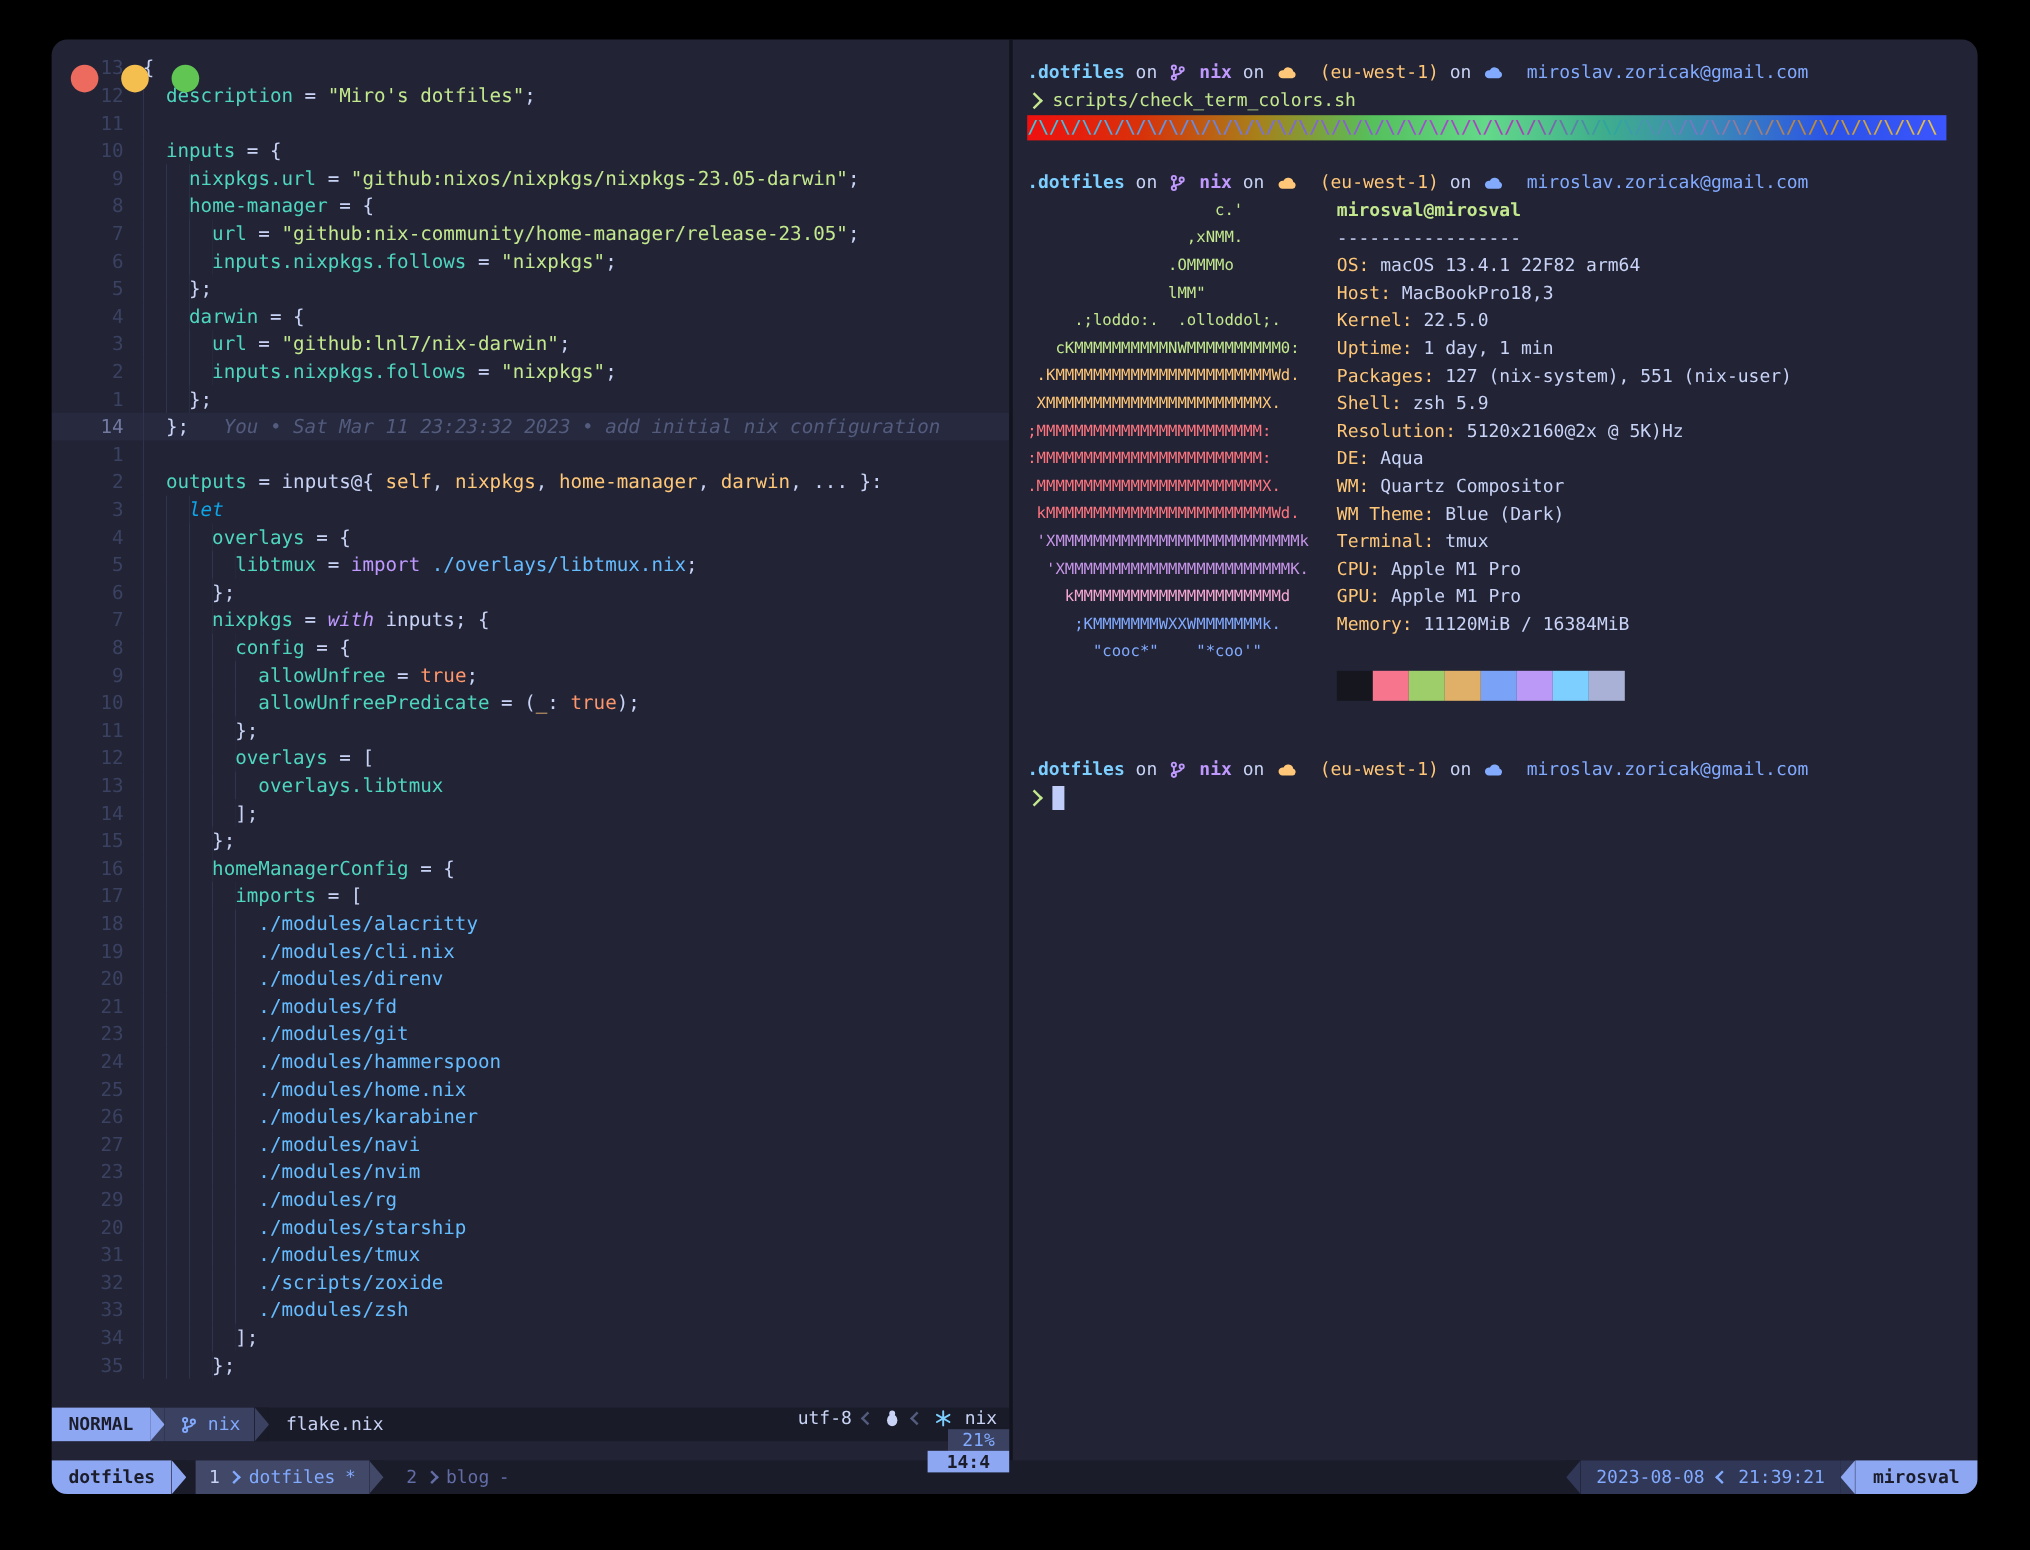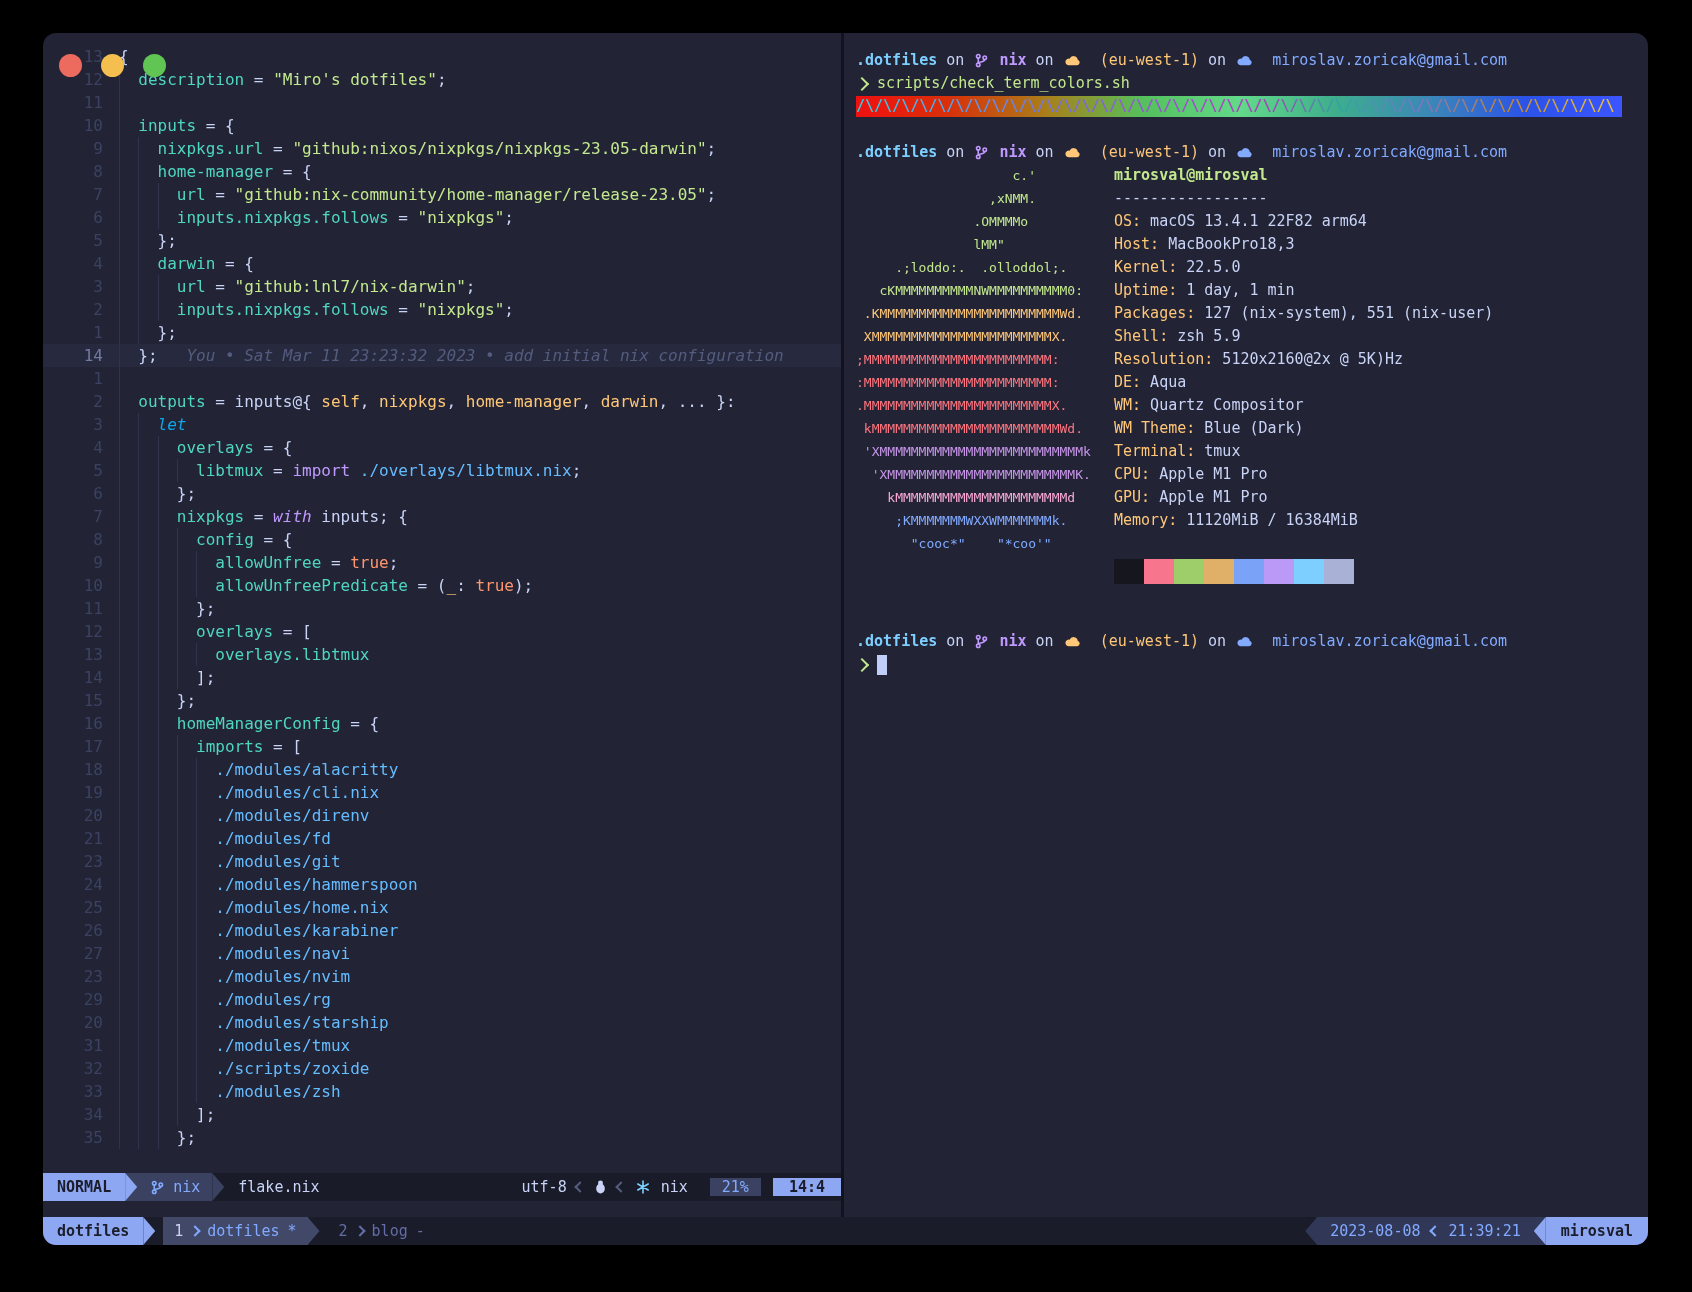--- a/index.html
+++ b/index.html
@@ -23,21 +23,21 @@
        background:repeating-linear-gradient(to right,#2f334d 0 1px,transparent 1px 19.26px);}
   .code{white-space:pre;}
   .blame{color:#545c7e;font-style:italic;}
   
   .statusline{height:28px;background:#191b28;display:flex;align-items:stretch;
               font-size:15px;color:#c8d3f5;}
   .sl-seg{display:flex;align-items:center;padding:0 12px;white-space:pre;}
   .sl-mode{background:#8ea7f2;color:#1b1d2b;font-weight:bold;padding:0 14px;}
   .sl-branch{background:#3b4261;color:#82aaff;gap:7px;}
   .sl-file{padding:0 14px;}
-  .sl-right{margin-left:auto;display:flex;align-items:center;}
+  .sl-right{margin-left:auto;display:flex;align-items:flex-end;flex-direction:column;}
   .sl-plain{display:flex;align-items:center;gap:9px;padding:0 10px;}
   .sl-pct{background:#3b4261;color:#82aaff;}
   .sl-loc{background:#8ea7f2;color:#1b1d2b;font-weight:bold;padding:0 16px;}
   .cmdline{height:16px;}
   
   .pl{width:12px;position:relative;background:var(--b);}
   .pl::before{content:"";position:absolute;inset:0;background:var(--a);
               clip-path:polygon(0 0,100% 50%,0 100%);}
   .pl.l::before{clip-path:polygon(100% 0,0 50%,100% 100%);}
   

